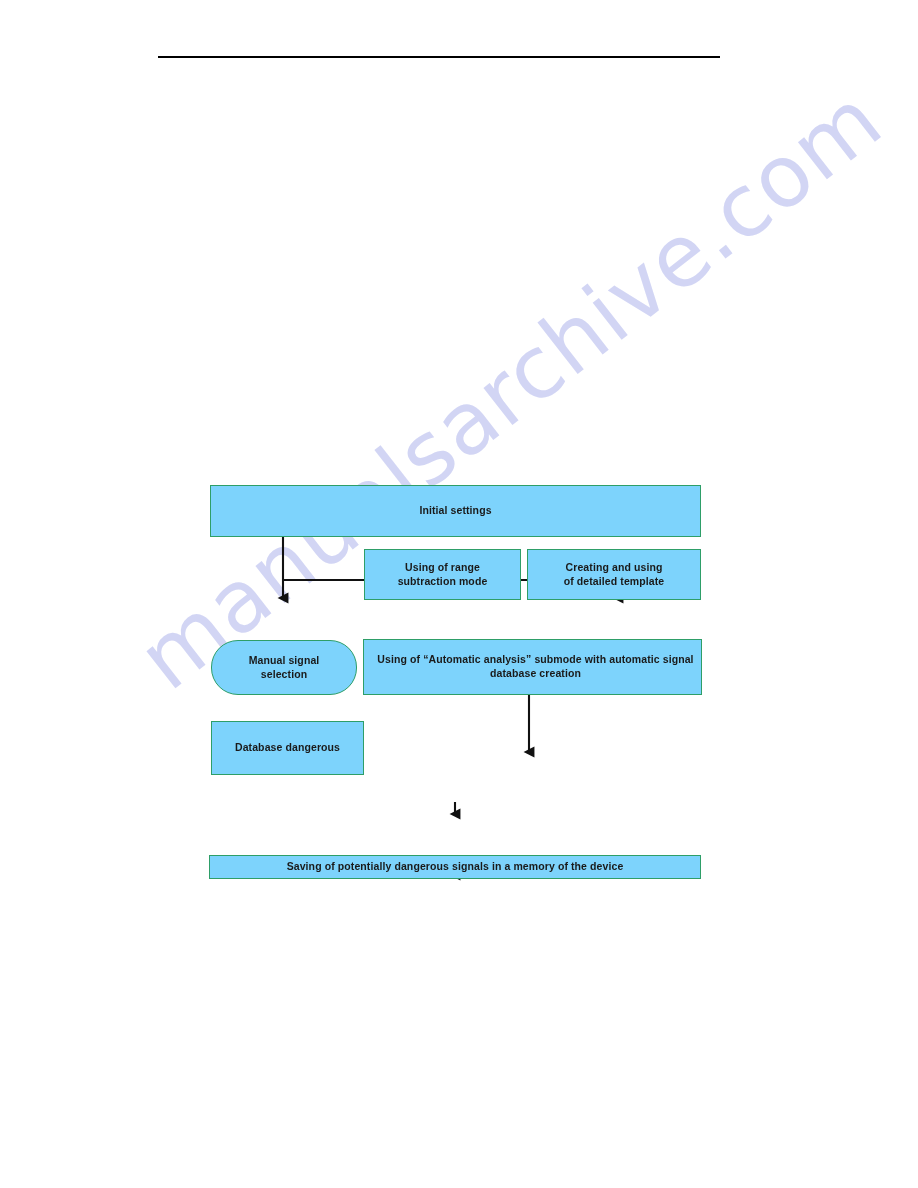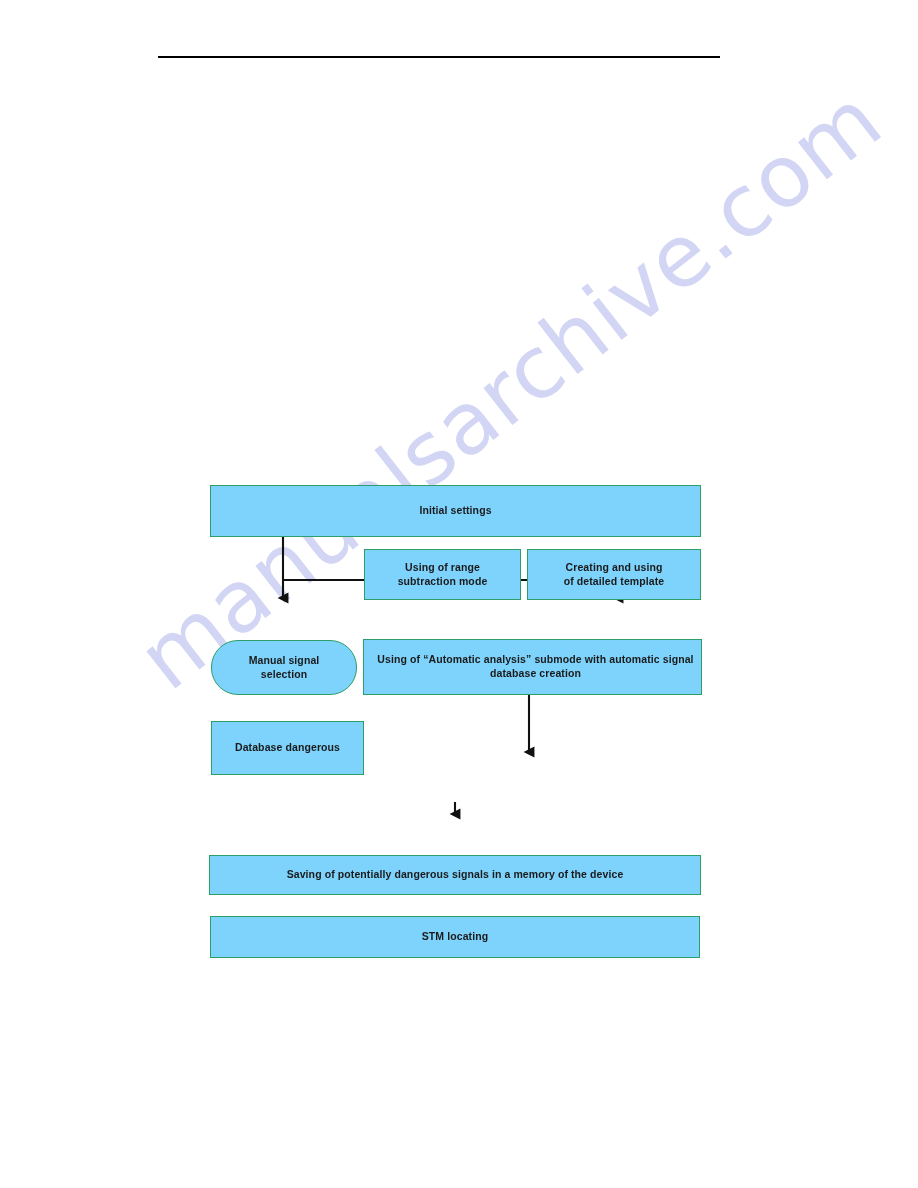--- a/index.html
+++ b/index.html
@@ -81,21 +81,21 @@
   }
 
   
   #n-initial      { left: 210px; top: 452px; width: 491px; height: 52px; }
   #n-range        { left: 364px; top: 516px; width: 157px; height: 51px; }
   #n-template     { left: 527px; top: 516px; width: 174px; height: 51px; }
   #n-manual       { left: 211px; top: 607px; width: 146px; height: 55px; border-radius: 27px; }
   #n-auto         { left: 363px; top: 606px; width: 339px; height: 56px; }
   #n-db           { left: 211px; top: 688px; width: 153px; height: 54px; }
   #n-signal       { left: 210px; top: 760px; width: 491px; height: 42px; }
-  #n-saving       { left: 209px; top: 822px; width: 492px; height: 40px; }
+  #n-saving       { left: 209px; top: 822px; width: 492px; height: 24px; }
   #n-stm          { left: 210px; top: 883px; width: 490px; height: 42px; }
 
   
   #wires {
     position: absolute;
     left: 0;
     top: 0;
     width: 918px;
     height: 1188px;
     z-index: 1;
@@ -153,16 +153,15 @@
 
     <div class="node" id="n-manual">Manual signal<br>selection</div>
 
     <div class="node left-align" id="n-auto">Using of  “Automatic analysis” submode with automatic signal database creation</div>
 
     <div class="node" id="n-db">Database dangerous</div>
 
 
     <div class="node" id="n-saving">Saving of potentially dangerous signals in a memory of the device</div>
 
-    <div class="node" id="n-stm">STM locating</div>
 
   </div>
 </div>
 
 </body></html>

